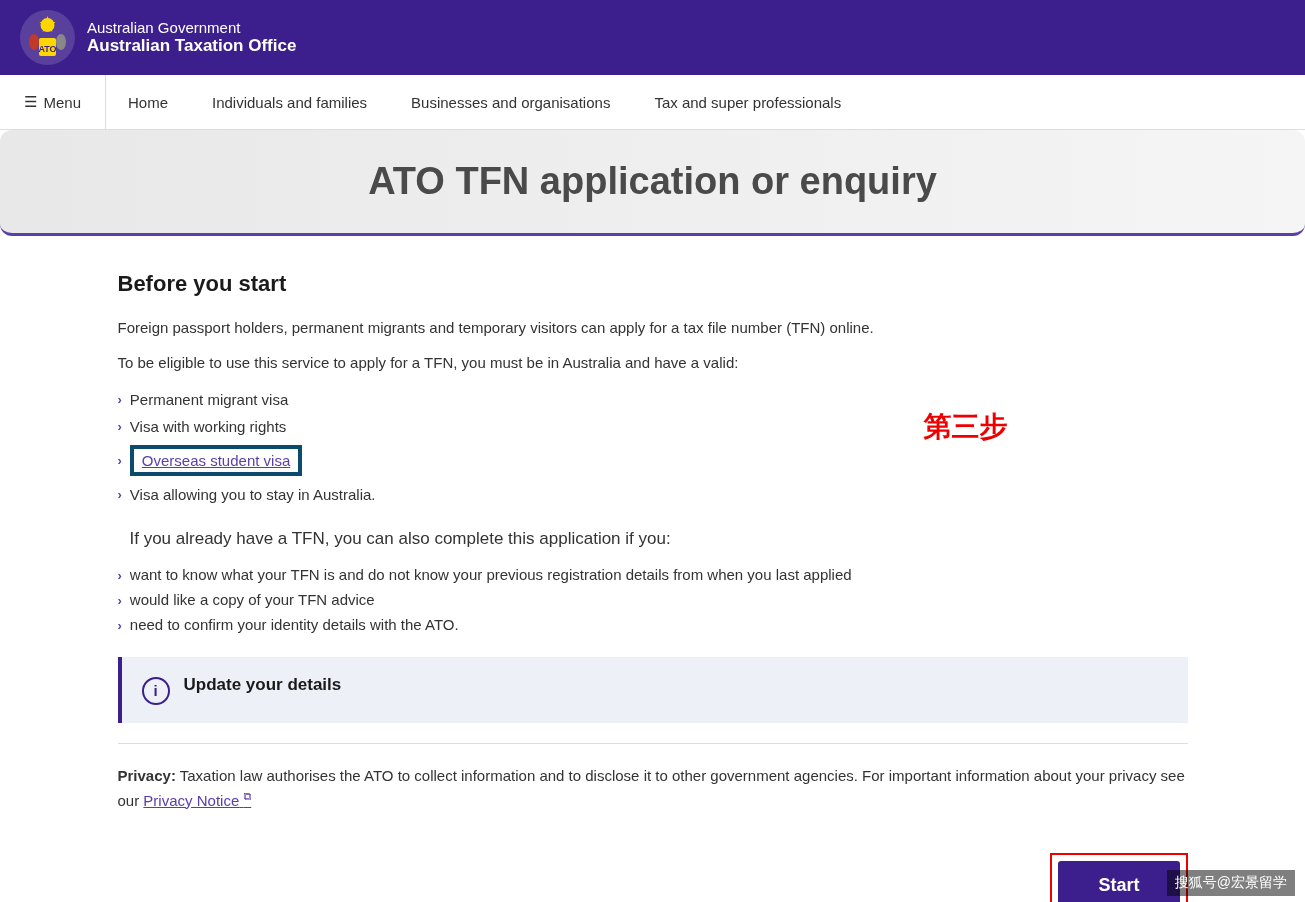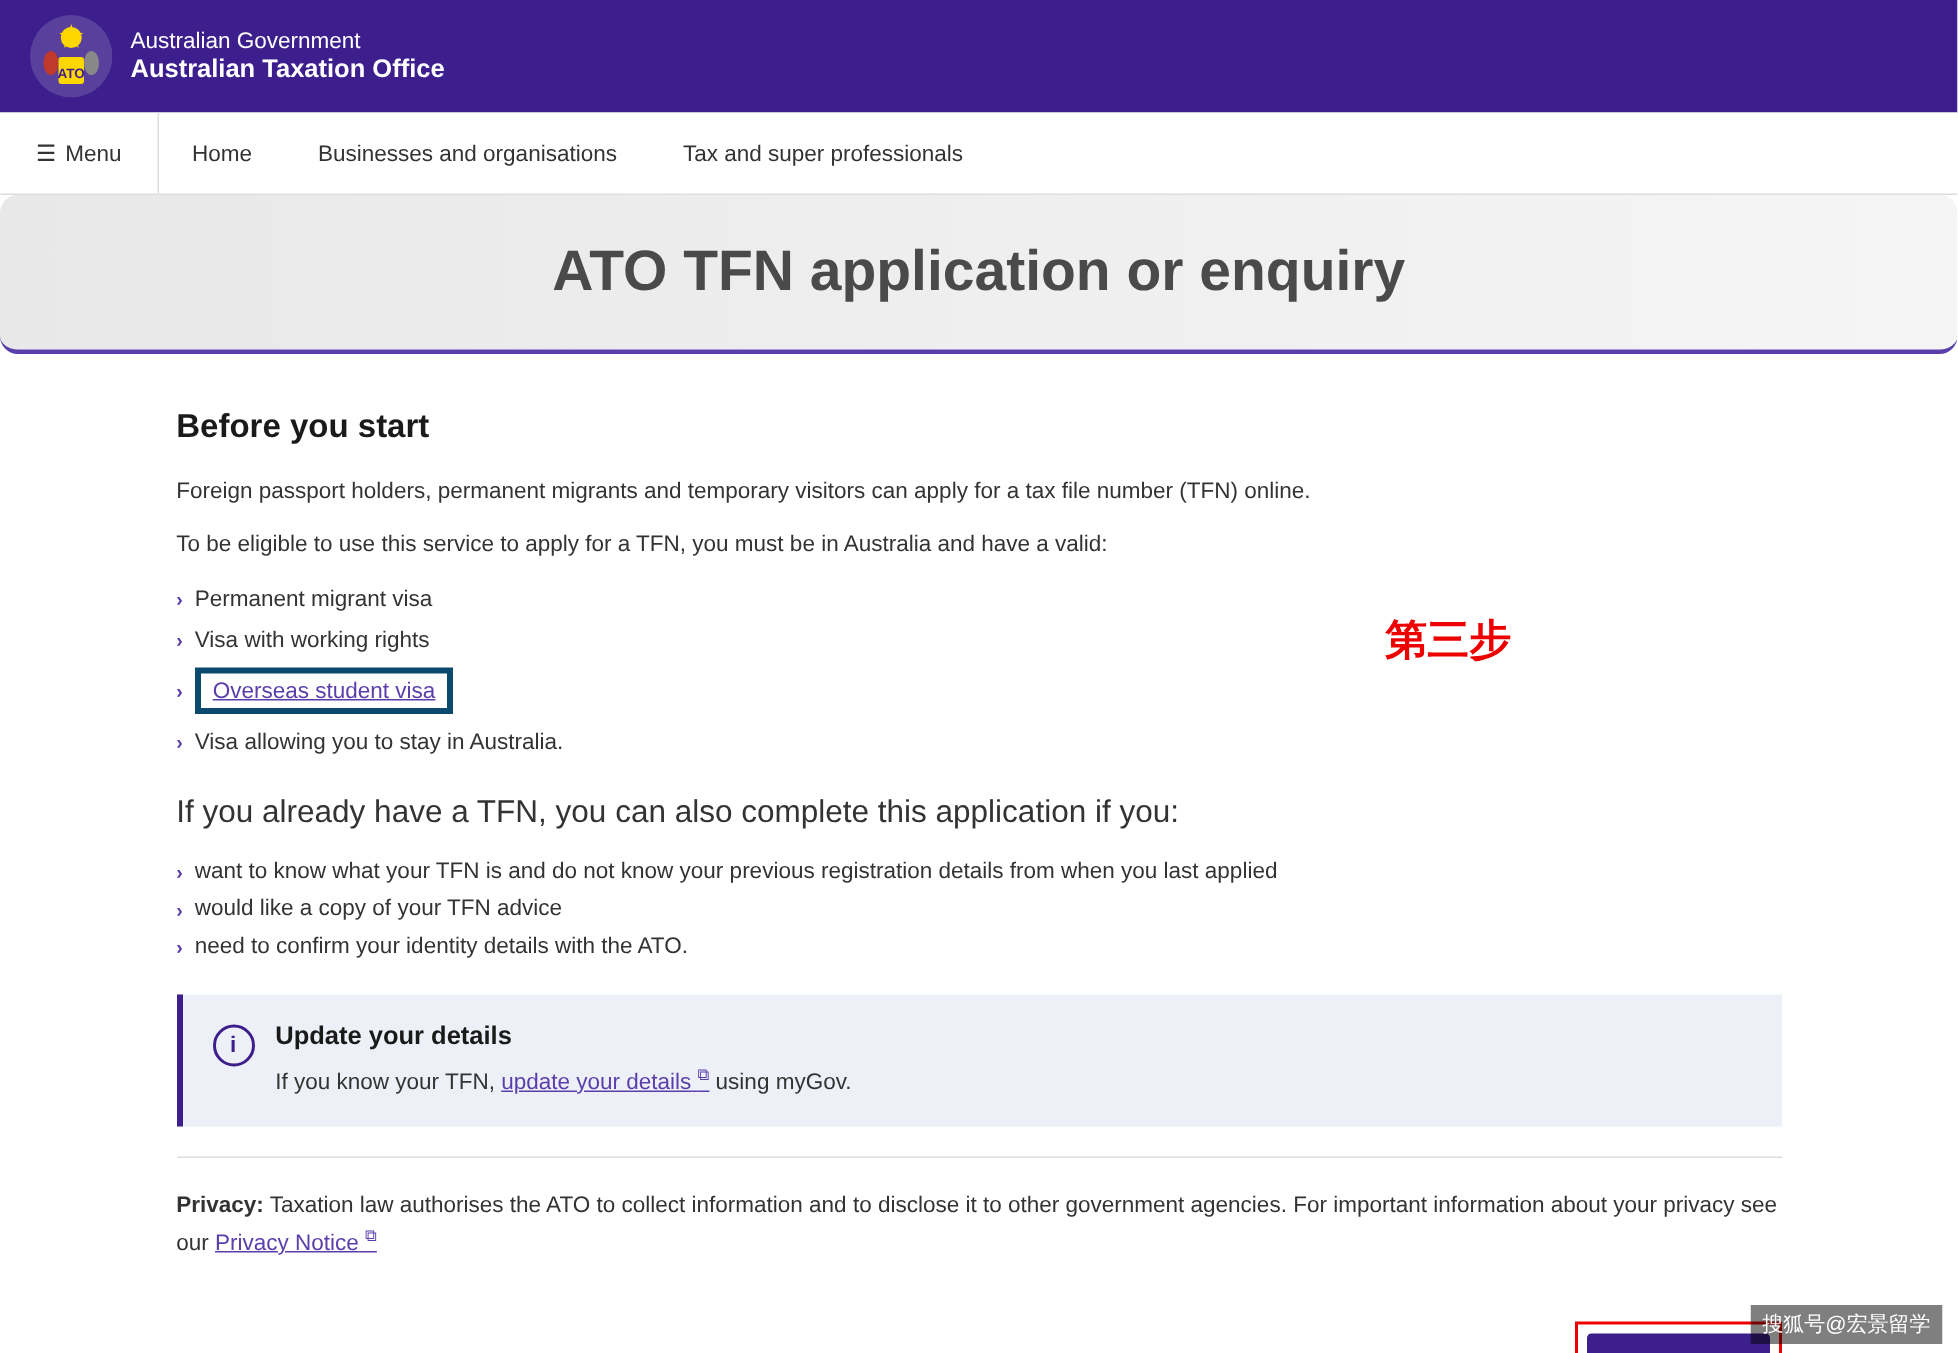--- a/index.html
+++ b/index.html
@@ -153,23 +153,23 @@
       right: 320px;
       top: 0;
     }
 
     .relative-row {
       position: relative;
     }
 
     
     .already-tfn-text {
-      font-size: 21px;
-      color: #333;
-      margin: 18px 0 10px 0;
+      font-size: 17px;
+      color: #333;
+      margin: 18px 0 10px 12px;
       line-height: 1.5;
     }
 
     .tfn-options-list {
       list-style: none;
       margin: 0 0 18px 0;
     }
     .tfn-options-list li {
       display: flex;
       align-items: flex-start;
@@ -304,20 +304,23 @@
 </header>
 
 <nav class="nav-bar">
   <button class="nav-menu-btn">
     <span>☰</span>
     <span>Menu</span>
   </button>
   <ul class="nav-items">
     <li>
       <a href="#">Home</a>
+    </li>
+    <li>
+      <a href="#">Individuals and families</a>
     </li>
     <li>
       <a href="#">Businesses and organisations</a>
     </li>
     <li>
       <a href="#">Tax and super professionals</a>
     </li>
   </ul>
 </nav>
 
@@ -371,23 +374,20 @@
     <li>
       <span class="chevron">›</span>
       <span>need to confirm your identity details with the ATO.</span>
     </li>
   </ul>
 
   <div class="info-box">
     <div class="info-icon">i</div>
     <div class="info-box-content">
       <h3>Update your details</h3>
-      <p>
-        <span>If you know your TFN, </span><a href="#"><span>update your details</span> <span class="ext-link">⧉</span></a><span> using myGov.</span>
-      </p>
     </div>
   </div>
 
   <p class="privacy-text">
     <strong>Privacy:</strong><span> Taxation law authorises the ATO to collect information and to disclose it to other government agencies. For important information about your privacy see our </span><a href="#"><span>Privacy Notice</span> <span class="ext-link">⧉</span></a>
   </p>
 
   <div class="start-btn-container">
     <div class="start-btn-wrapper">
       <button class="start-btn">Start</button>

